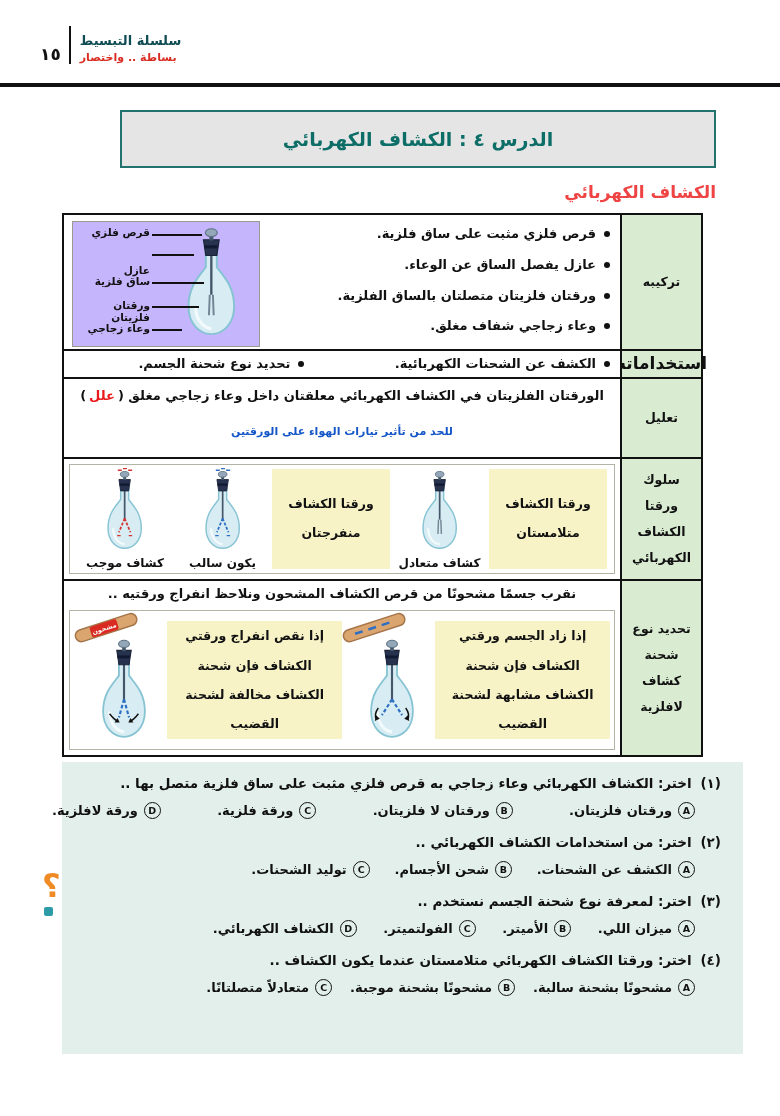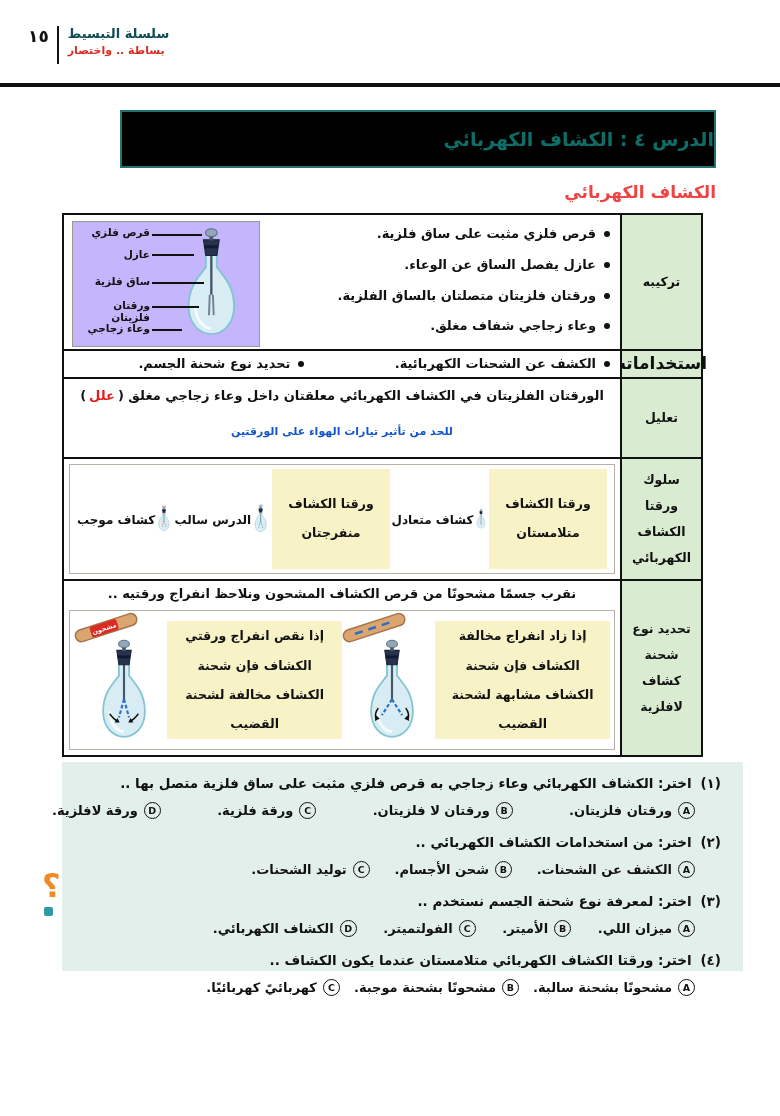--- a/index.html
+++ b/index.html
@@ -1,28 +1,28 @@
 <!DOCTYPE html>
 <html lang="ar"><head>
 <meta charset="utf-8">
 <style>
   html,body{margin:0;padding:0;background:#888;}
   .page{position:relative;width:780px;height:1116px;margin:0 auto;background:#fff;overflow:hidden;
         font-family:"DejaVu Sans",sans-serif;color:#111;}
   
-  .hdr{position:absolute;top:26px;left:28px;display:flex;align-items:flex-start;direction:ltr;}
+  .hdr{position:absolute;top:26px;left:40px;display:flex;align-items:flex-end;direction:ltr;}
   .hdr-num{font-size:17px;font-weight:bold;color:#111;margin-right:8px;}
   .hdr-bar{width:2px;height:38px;background:#111;margin-right:9px;}
   .hdr-txt{display:flex;flex-direction:column;gap:3px;}
   .hdr-series{font-size:13px;font-weight:bold;color:#0f4c53;}
   .hdr-tag{font-size:11px;font-weight:bold;color:#d92b21;}
   .top-rule{position:absolute;left:0;top:83px;width:780px;height:4px;background:#111;}
   
-  .banner{position:absolute;left:120px;top:110px;width:596px;height:58px;background:#000000;
-          border:2.5px solid #23726e;box-sizing:border-box;display:flex;align-items:center;justify-content:flex-end;}
+  .banner{position:absolute;left:120px;top:110px;width:596px;height:58px;background:#e5e5e5;
+          border:2.5px solid #23726e;box-sizing:border-box;display:flex;align-items:center;justify-content:center;}
   .banner span{font-size:19px;font-weight:bold;color:#0d6e68;}
   .heading{position:absolute;right:64px;top:182px;font-size:17px;font-weight:bold;color:#ef4444;direction:rtl;}
   
   .tbl{position:absolute;left:62px;top:213px;width:641px;height:544px;border:2.5px solid #111;
        box-sizing:border-box;direction:rtl;display:flex;flex-direction:column;background:#fff;}
   .trow{display:flex;border-bottom:2.5px solid #111;box-sizing:border-box;}
   .trow:last-child{border-bottom:none;flex:1;}
   .tlabel{width:81px;min-width:81px;background:#d9ecd2;border-left:2.5px solid #111;box-sizing:border-box;
           display:flex;align-items:center;justify-content:center;text-align:center;
           font-size:12.5px;font-weight:bold;line-height:2.1;padding:0 3px;}
@@ -42,34 +42,34 @@
   .r2-a{width:57%;}
   
   .r3-l1{position:absolute;top:9px;left:0;right:0;text-align:center;font-size:13px;font-weight:bold;direction:rtl;}
   .r3-kw{color:#e8191c;margin:0 3px;}
   .r3-l2{position:absolute;top:46px;left:0;right:0;text-align:center;font-size:11px;font-weight:bold;color:#1456c8;direction:rtl;}
   
   .inner{position:absolute;inset:5px;border:1.5px solid #b3b3a6;background:#fff;display:flex;direction:rtl;
          align-items:center;justify-content:space-between;padding:2px 7px;box-sizing:border-box;}
   .note{background:#f7f3c6;width:118px;height:100px;display:flex;align-items:center;justify-content:center;
         text-align:center;font-size:12.5px;font-weight:bold;line-height:2.3;padding:0 8px;box-sizing:border-box;}
-  .fig{display:flex;flex-direction:row;align-items:center;width:96px;}
+  .fig{display:flex;flex-direction:column;align-items:center;width:96px;}
   .fig svg{height:86px;}
   .fig-cap{font-size:12px;font-weight:bold;margin-top:2px;white-space:nowrap;}
   
   .r5-intro{position:absolute;top:5px;left:0;right:0;text-align:center;font-size:13px;font-weight:bold;direction:rtl;}
   .inner5{position:absolute;left:5px;right:5px;top:29px;bottom:5px;border:1.5px solid #b3b3a6;background:#fff;
           display:flex;direction:rtl;align-items:center;justify-content:space-around;padding:0 4px;box-sizing:border-box;}
   .note5{background:#f7f3c6;width:176px;height:118px;display:flex;align-items:center;justify-content:center;
          text-align:center;font-size:12.5px;font-weight:bold;line-height:2.35;padding:0 10px;box-sizing:border-box;}
   .fig5{position:relative;width:94px;height:128px;}
   .fig5 .flask5{position:absolute;bottom:0;left:14px;height:108px;}
   .fig5 .rod{position:absolute;top:-2px;left:-2px;transform:rotate(-18deg);}
   
-  .qpanel{position:absolute;left:62px;top:762px;width:681px;height:209px;background:#e2efeb;
+  .qpanel{position:absolute;left:62px;top:762px;width:681px;height:292px;background:#e2efeb;
           direction:rtl;box-sizing:border-box;padding:13px 22px 0 16px;}
   .q-line{font-size:13.5px;font-weight:bold;margin-bottom:11px;}
   .q-num{margin-left:4px;}
   .q-opts{display:flex;align-items:center;justify-content:space-between;margin:0 26px 15px 0;}
   .opt{display:flex;align-items:center;font-size:13px;font-weight:bold;}
   .opt-letter{width:15px;height:15px;border:1.7px solid #111;border-radius:50%;display:inline-flex;
               align-items:center;justify-content:center;font-size:9.5px;font-weight:bold;direction:ltr;
               margin-left:6px;flex:none;background:#fff0;}
   .w1{width:100%;} .w2{width:69%;} .w3{width:75%;} .w4{width:76%;}
   
@@ -134,21 +134,21 @@
               <span class="dot"></span>
               <span>وعاء زجاجي شفاف مغلق.</span>
             </div>
         </div>
         <div class="diagram">
           <svg class="flask-d" viewBox="0 0 100 150">
             <use href="#sym-flask"></use>
             <path d="M48,90 L47,116 M52,90 L53,116" stroke="#708595" stroke-width="2.5" fill="none"></path>
           </svg>
           <span class="dlabel" style="top:5px">قرص فلزي</span>
-          <span class="dlabel" style="top:27px">عازل</span>
+          <span class="dlabel" style="top:43px">عازل</span>
           <span class="dlabel" style="top:54px">ساق فلزية</span>
           <span class="dlabel" style="top:78px">ورقتان فلزيتان</span>
           <span class="dlabel" style="top:101px">وعاء زجاجي</span>
           <span class="dline" style="top:12px;left:79px;width:50px"></span>
           <span class="dline" style="top:32px;left:79px;width:42px"></span>
           <span class="dline" style="top:60px;left:79px;width:52px"></span>
           <span class="dline" style="top:84px;left:79px;width:47px"></span>
           <span class="dline" style="top:107px;left:79px;width:30px"></span>
         </div>
       </div>
@@ -193,41 +193,41 @@
             <span class="fig-cap">كشاف متعادل</span>
           </div>
           <div class="note">ورقتا الكشاف منفرجتان</div>
           <div class="fig">
             <svg viewBox="0 0 100 150">
               <use href="#sym-flask"></use>
               <path d="M38,4 h7 M47,1 h7 M56,4 h7" stroke="#2e6fc3" stroke-width="2.5"></path>
               <path d="M50,88 L40,112 M50,88 L60,112" stroke="#2e6fc3" stroke-width="3" stroke-dasharray="5,3" fill="none"></path>
               <path d="M37,118 h6 M57,118 h6" stroke="#2e6fc3" stroke-width="2.5"></path>
             </svg>
-            <span class="fig-cap">الدرس سالب</span>
+            <span class="fig-cap">يكون سالب</span>
           </div>
           <div class="fig">
             <svg viewBox="0 0 100 150">
               <use href="#sym-flask"></use>
               <path d="M38,4 h7 M47,1 h7 M56,4 h7" stroke="#d63333" stroke-width="2.5"></path>
               <path d="M50,88 L40,112 M50,88 L60,112" stroke="#d63333" stroke-width="3" stroke-dasharray="5,3" fill="none"></path>
               <path d="M37,118 h6 M57,118 h6" stroke="#d63333" stroke-width="2.5"></path>
             </svg>
             <span class="fig-cap">كشاف موجب</span>
           </div>
         </div>
       </div>
     </div>
 
     <div class="trow">
       <div class="tlabel">تحديد نوع شحنة كشاف لافلزية</div>
       <div class="tcontent">
         <div class="r5-intro">نقرب جسمًا مشحونًا من قرص الكشاف المشحون ونلاحظ انفراج ورقتيه ..</div>
         <div class="inner5">
-          <div class="note5">إذا زاد انفراج مخالفة الكشاف فإن شحنة الكشاف مشابهة لشحنة القضيب</div>
+          <div class="note5">إذا زاد الجسم ورقتي الكشاف فإن شحنة الكشاف مشابهة لشحنة القضيب</div>
           <div class="fig5">
             <svg class="flask5" viewBox="0 0 100 150">
               <use href="#sym-flask"></use>
               <path d="M50,88 L36,110 M50,88 L64,110" stroke="#2e6fc3" stroke-width="3" stroke-dasharray="5,3" fill="none"></path>
               <path d="M31,100 Q25,108 28,116" stroke="#111" stroke-width="2" fill="none"></path>
               <polygon points="26,118 33,115 28,110" fill="#111"></polygon>
               <path d="M69,100 Q75,108 72,116" stroke="#111" stroke-width="2" fill="none"></path>
               <polygon points="74,118 67,115 72,110" fill="#111"></polygon>
             </svg>
             <svg class="rod" width="72" height="26" viewBox="0 0 72 26">
@@ -331,21 +331,21 @@
       <span class="opt">
           <span class="opt-letter">A</span>
           <span>مشحونًا بشحنة سالبة.</span>
         </span>
       <span class="opt">
           <span class="opt-letter">B</span>
           <span>مشحونًا بشحنة موجبة.</span>
         </span>
       <span class="opt">
           <span class="opt-letter">C</span>
-          <span>كهربائيً كهربائيًا.</span>
+          <span>متعادلاً متصلتانًا.</span>
         </span>
     </div>
   </div>
 
   <div class="mascot">
     <span class="qm">؟</span>
     <span class="dotty"></span>
   </div>
 
 </div>

